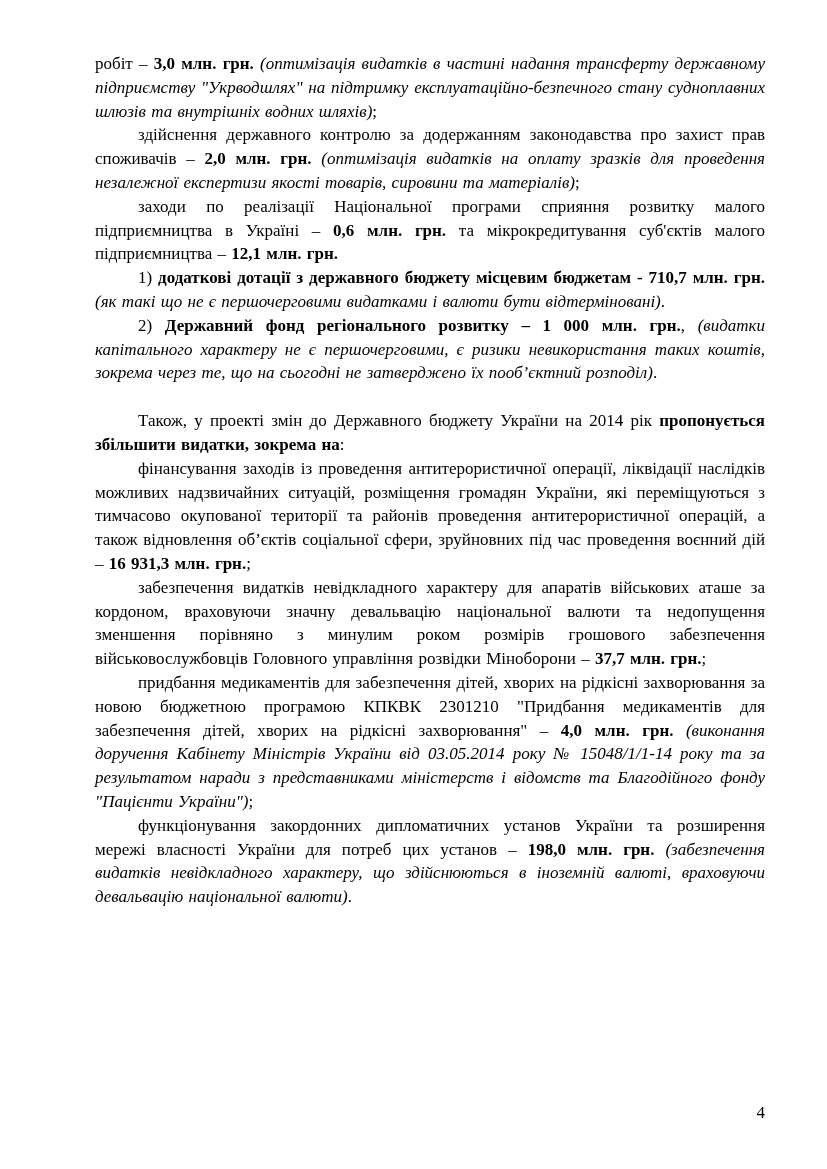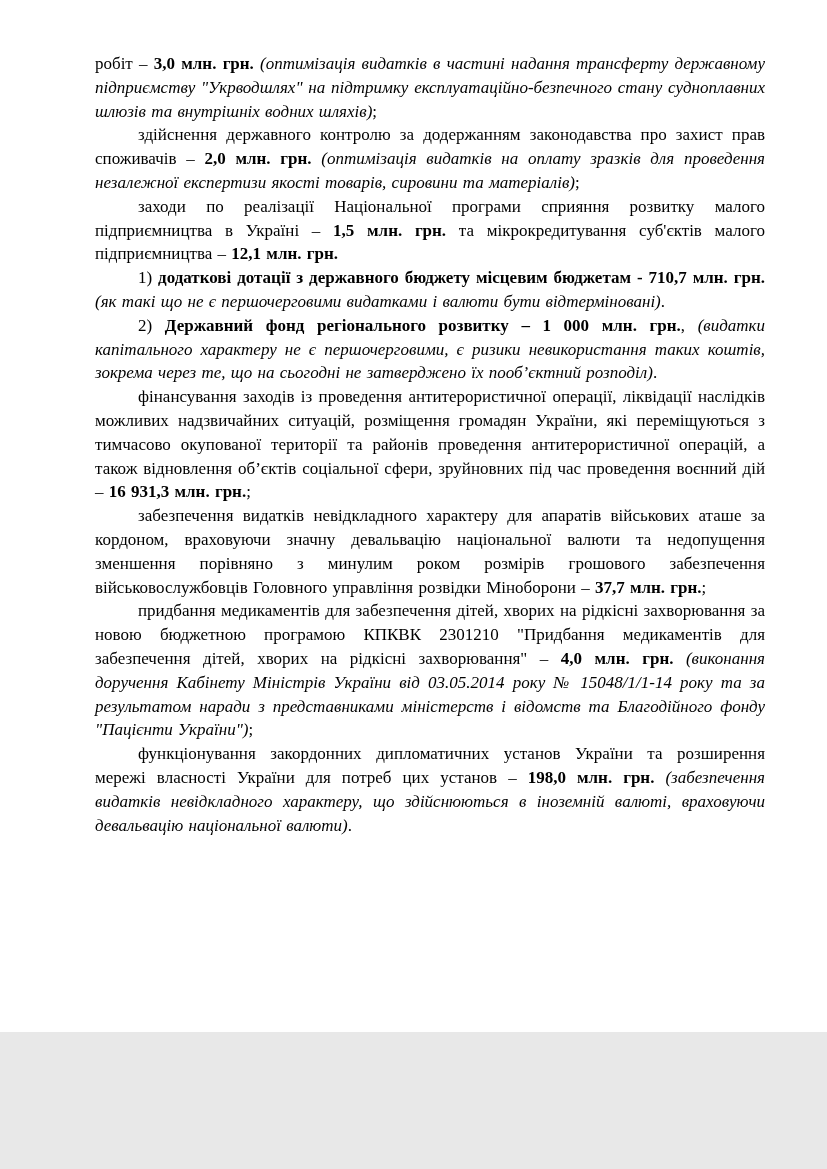--- a/index.html
+++ b/index.html
@@ -4,21 +4,21 @@
 <title>Document page</title>
 <style>
   html, body {
     margin: 0;
     padding: 0;
     background: #e8e8e8;
   }
   .page {
     position: relative;
     width: 827px;
-    height: 1032px;
+    height: 1169px;
     margin: 0 auto;
     background: #ffffff;
     overflow: hidden;
     font-family: "Liberation Serif", "DejaVu Serif", serif;
     color: #000000;
   }
   .content {
     position: absolute;
     left: 95px;
     top: 52px;
@@ -47,22 +47,23 @@
   }
 </style>
 </head>
 <body>
 
 <div class="page">
   <div class="content">
 
   <p class="para"><span class="r">робіт – </span><span class="b">3,0 млн. грн. </span><span class="i">(оптимізація видатків в частині надання трансферту державному підприємству "Укрводшлях" на підтримку експлуатаційно-безпечного стану судноплавних шлюзів та внутрішніх водних шляхів)</span><span class="r">;</span></p>
       <p class="para indent"><span class="r">здійснення державного контролю за додержанням законодавства про захист прав споживачів – </span><span class="b">2,0 млн. грн. </span><span class="i">(оптимізація видатків на оплату зразків для проведення незалежної експертизи якості товарів, сировини та матеріалів)</span><span class="r">;</span></p>
-      <p class="para indent"><span class="r">заходи по реалізації Національної програми сприяння розвитку малого підприємництва в Україні – </span><span class="b">1,5 млн. грн.</span><span class="r"> та мікрокредитування суб'єктів малого підприємництва – </span><span class="b">12,1 млн. грн.</span></p>
+      <p class="para indent"><span class="r">заходи по реалізації Національної програми сприяння розвитку малого підприємництва в Україні – </span><span class="b">0,6 млн. грн.</span><span class="r"> та мікрокредитування суб'єктів малого підприємництва – </span><span class="b">12,1 млн. грн.</span></p>
       <p class="para indent"><span class="r">1) </span><span class="b">додаткові дотації з державного бюджету місцевим бюджетам - 710,7 млн. грн. </span><span class="i">(як такі що не є першочерговими видатками і валюти бути відтерміновані)</span><span class="r">.</span></p>
       <p class="para indent"><span class="r">2) </span><span class="b">Державний фонд регіонального розвитку – 1&nbsp;000 млн. грн.</span><span class="r">, </span><span class="i">(видатки капітального характеру не є першочерговими, є ризики невикористання таких коштів, зокрема через те, що на сьогодні не затверджено їх пооб’єктний розподіл)</span><span class="r">.</span></p>
+      <p class="para indent gap1"><span class="r">Також, у проекті змін до Державного бюджету України на 2014 рік </span><span class="b">пропонується збільшити видатки, зокрема на</span><span class="r">:</span></p>
       <p class="para indent"><span class="r">фінансування заходів із проведення антитерористичної операції, ліквідації наслідків можливих надзвичайних ситуацій, розміщення громадян України, які переміщуються з тимчасово окупованої території та районів проведення антитерористичної операцій, а також відновлення об’єктів соціальної сфери, зруйновних під час проведення воєнний дій – </span><span class="b">16&nbsp;931,3 млн. грн.</span><span class="r">;</span></p>
       <p class="para indent"><span class="r">забезпечення видатків невідкладного характеру для апаратів військових аташе за кордоном, враховуючи значну девальвацію національної валюти та недопущення зменшення порівняно з минулим роком розмірів грошового забезпечення військовослужбовців Головного управління розвідки Міноборони – </span><span class="b">37,7 млн. грн.</span><span class="r">;</span></p>
       <p class="para indent"><span class="r">придбання медикаментів для забезпечення дітей, хворих на рідкісні захворювання за новою бюджетною програмою КПКВК 2301210 "Придбання медикаментів для забезпечення дітей, хворих на рідкісні захворювання" – </span><span class="b">4,0 млн. грн. </span><span class="i">(виконання доручення Кабінету Міністрів України від 03.05.2014 року № 15048/1/1-14 року та за результатом наради з представниками міністерств і відомств та Благодійного фонду "Пацієнти України")</span><span class="r">;</span></p>
       <p class="para indent"><span class="r">функціонування закордонних дипломатичних установ України та розширення мережі власності України для потреб цих установ – </span><span class="b">198,0 млн. грн. </span><span class="i">(забезпечення видатків невідкладного характеру, що здійснюються в іноземній валюті, враховуючи девальвацію національної валюти)</span><span class="r">.</span></p>
     </div>
   <div class="page-number">4</div>
 </div>
 
 </body></html>

